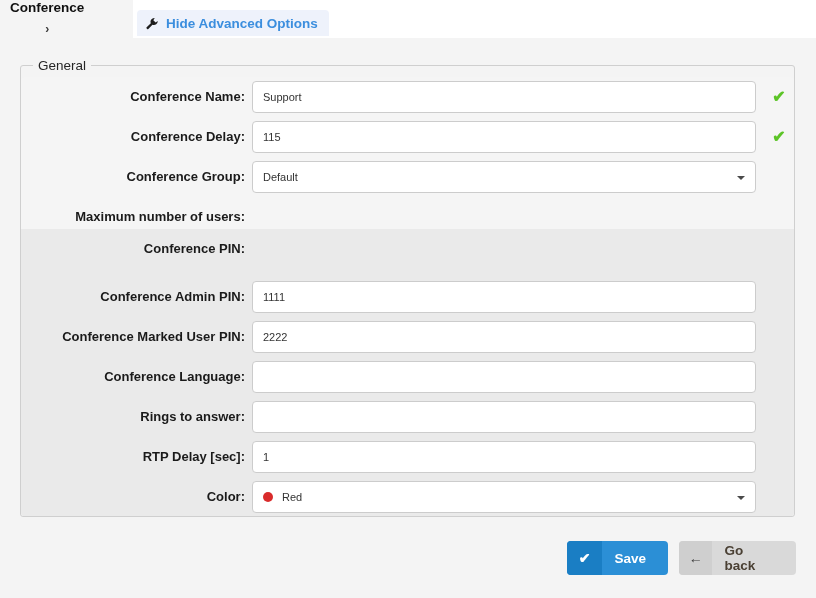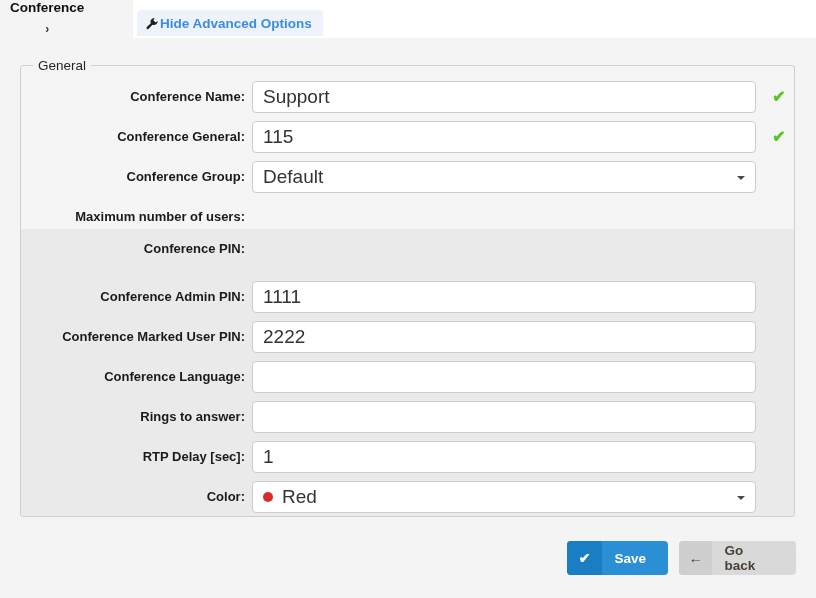--- a/index.html
+++ b/index.html
@@ -49,21 +49,21 @@
     color: #3a3a3a;
     font-size: 12px;
   }
   .adv-tab {
     position: absolute;
     left: 137px; top: 10px;
     height: 26px;
     padding: 0 11px 0 9px;
     display: flex;
     align-items: center;
-    gap: 2px;
+    gap: 8px;
     background: #eef2fb;
     border-radius: 4px 4px 0 0;
     color: #3b8ede;
     font-weight: bold;
     font-size: 13.5px;
     white-space: nowrap;
     cursor: pointer;
   }
   .wrench {
     display: inline-block;
@@ -154,21 +154,21 @@
     top: 0;
     width: 504px;
     height: 32px;
     box-sizing: border-box;
     background: #ffffff;
     border: 1px solid #cccccc;
     border-radius: 4px;
     display: flex;
     align-items: center;
     padding: 0 10px;
-    font-size: 19px;
+    font-size: 11px;
     color: #333333;
     white-space: nowrap;
     overflow: hidden;
   }
   .row-field.select {
     padding-right: 26px;
     cursor: pointer;
   }
   .caret {
     position: absolute;
@@ -280,21 +280,21 @@
 
   <div class="rows" style="left:20px; top:36px; width:776px;">
       <div class="row" style="top: 4px;">
         <div class="row-label">Conference Name:</div>
         <div class="row-field">
           <span>Support</span>
         </div>
         <div class="valid-check">✔</div>
       </div>
       <div class="row" style="top: 44px;">
-        <div class="row-label">Conference General:</div>
+        <div class="row-label">Conference Delay:</div>
         <div class="row-field">
           <span>115</span>
         </div>
         <div class="valid-check">✔</div>
       </div>
       <div class="row" style="top: 84px;">
         <div class="row-label">Conference Group:</div>
         <div class="row-field select">
           <span>Default</span>
           <span class="caret"></span>

